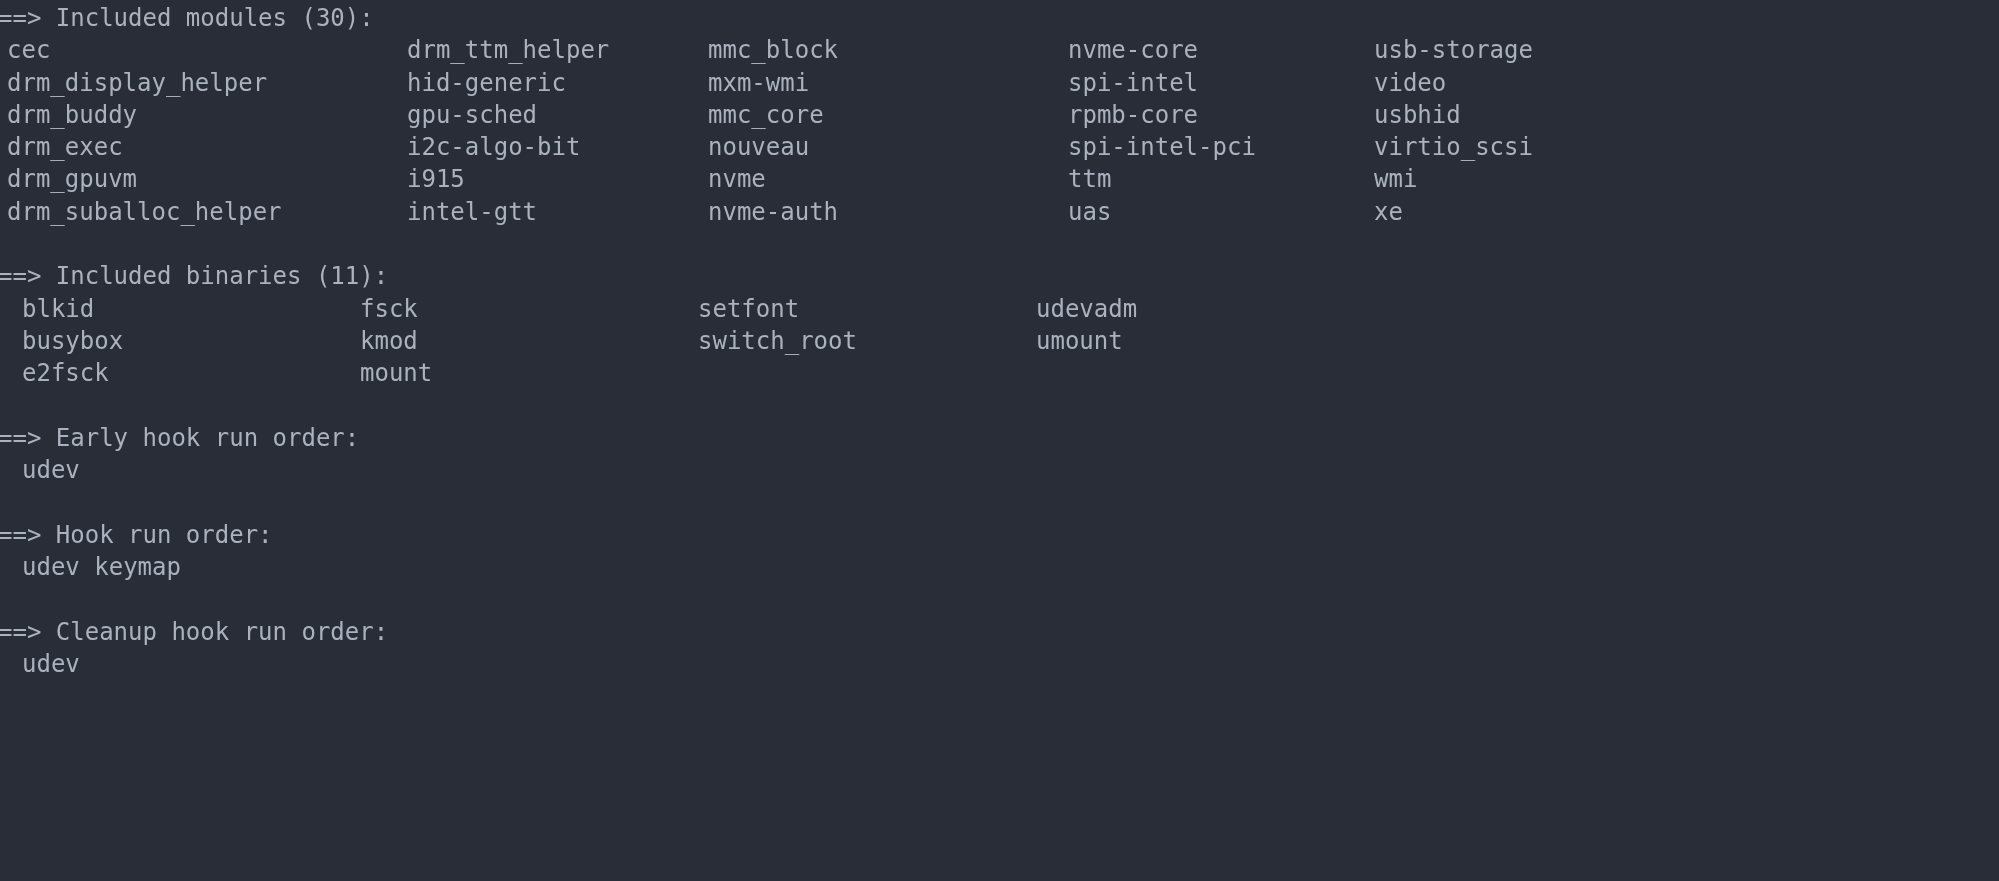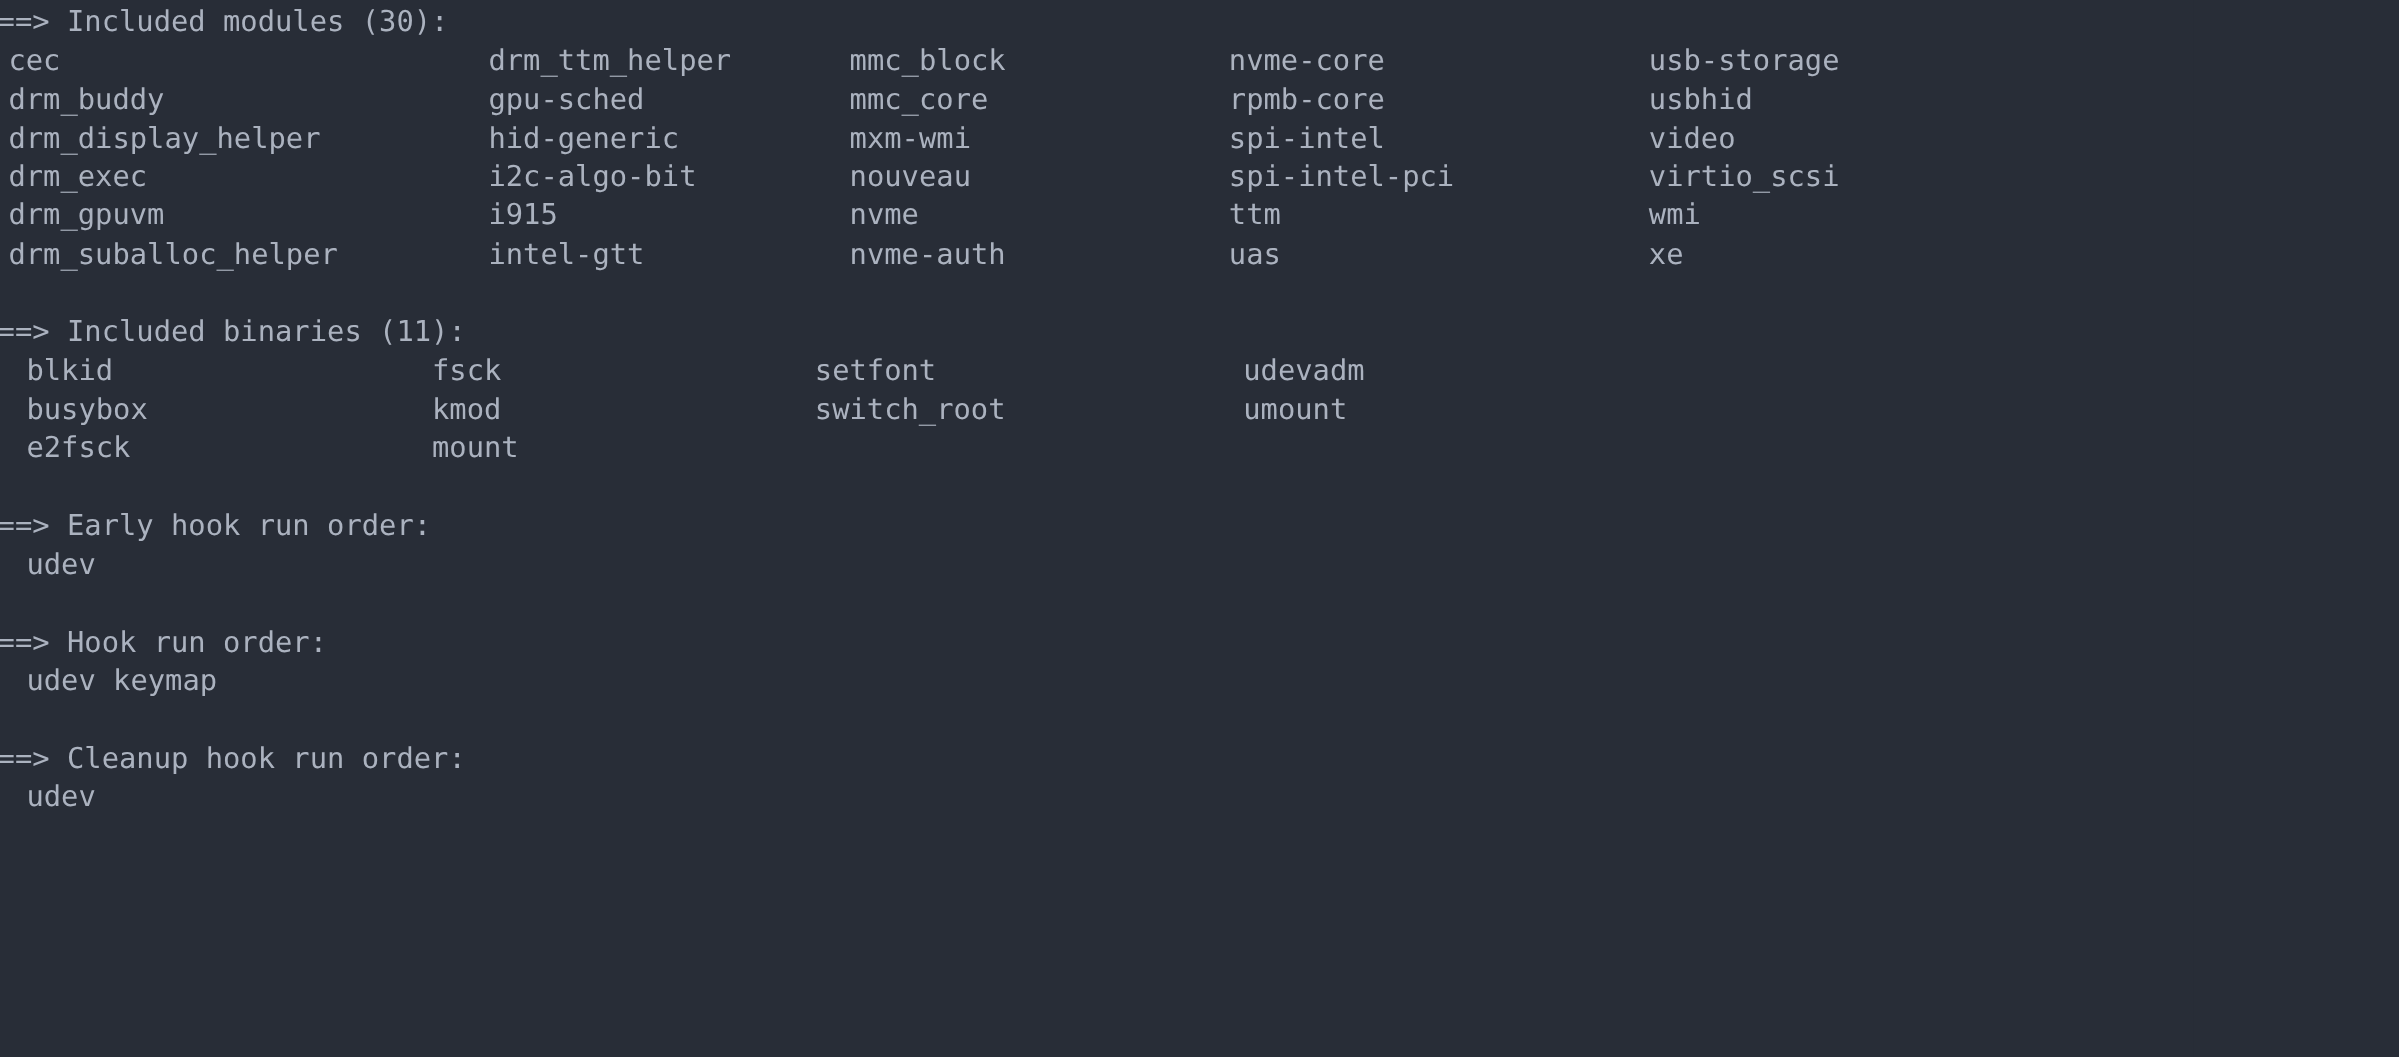--- a/index.html
+++ b/index.html
@@ -31,55 +31,55 @@
     margin-left: -2px;
   }
   .col {
     position: absolute;
     top: 0;
     white-space: pre;
   }
   .c0 { left: 7px; }
   .c1 { left: 360px; margin-left: 47px; }
   .c2 { left: 708px; }
-  .c3 { left: 1024px; }
+  .c3 { left: 1068px; }
   .c4 { left: 1374px; }
   .b0 { left: 22px; }
   .b1 { left: 360px; }
-  .b2 { left: 679px; }
+  .b2 { left: 698px; }
   .b3 { left: 1036px; text-align: right; }
   .indent1 { padding-left: 22px; }
 </style>
 </head>
 <body>
 
 <div id="terminal">
 
   <div class="line section-header">==&gt; Included modules (30):</div>
 
   <div class="line">
     <span class="col c0">cec</span>
     <span class="col c1">drm_ttm_helper</span>
     <span class="col c2">mmc_block</span>
     <span class="col c3">nvme-core</span>
     <span class="col c4">usb-storage</span>
   </div>
   <div class="line">
+    <span class="col c0">drm_display_helper</span>
+    <span class="col c1">hid-generic</span>
+    <span class="col c2">mxm-wmi</span>
+    <span class="col c3">spi-intel</span>
+    <span class="col c4">video</span>
+  </div>
+  <div class="line">
     <span class="col c0">drm_buddy</span>
     <span class="col c1">gpu-sched</span>
     <span class="col c2">mmc_core</span>
     <span class="col c3">rpmb-core</span>
     <span class="col c4">usbhid</span>
-  </div>
-  <div class="line">
-    <span class="col c0">drm_display_helper</span>
-    <span class="col c1">hid-generic</span>
-    <span class="col c2">mxm-wmi</span>
-    <span class="col c3">spi-intel</span>
-    <span class="col c4">video</span>
   </div>
   <div class="line">
     <span class="col c0">drm_exec</span>
     <span class="col c1">i2c-algo-bit</span>
     <span class="col c2">nouveau</span>
     <span class="col c3">spi-intel-pci</span>
     <span class="col c4">virtio_scsi</span>
   </div>
   <div class="line">
     <span class="col c0">drm_gpuvm</span>

